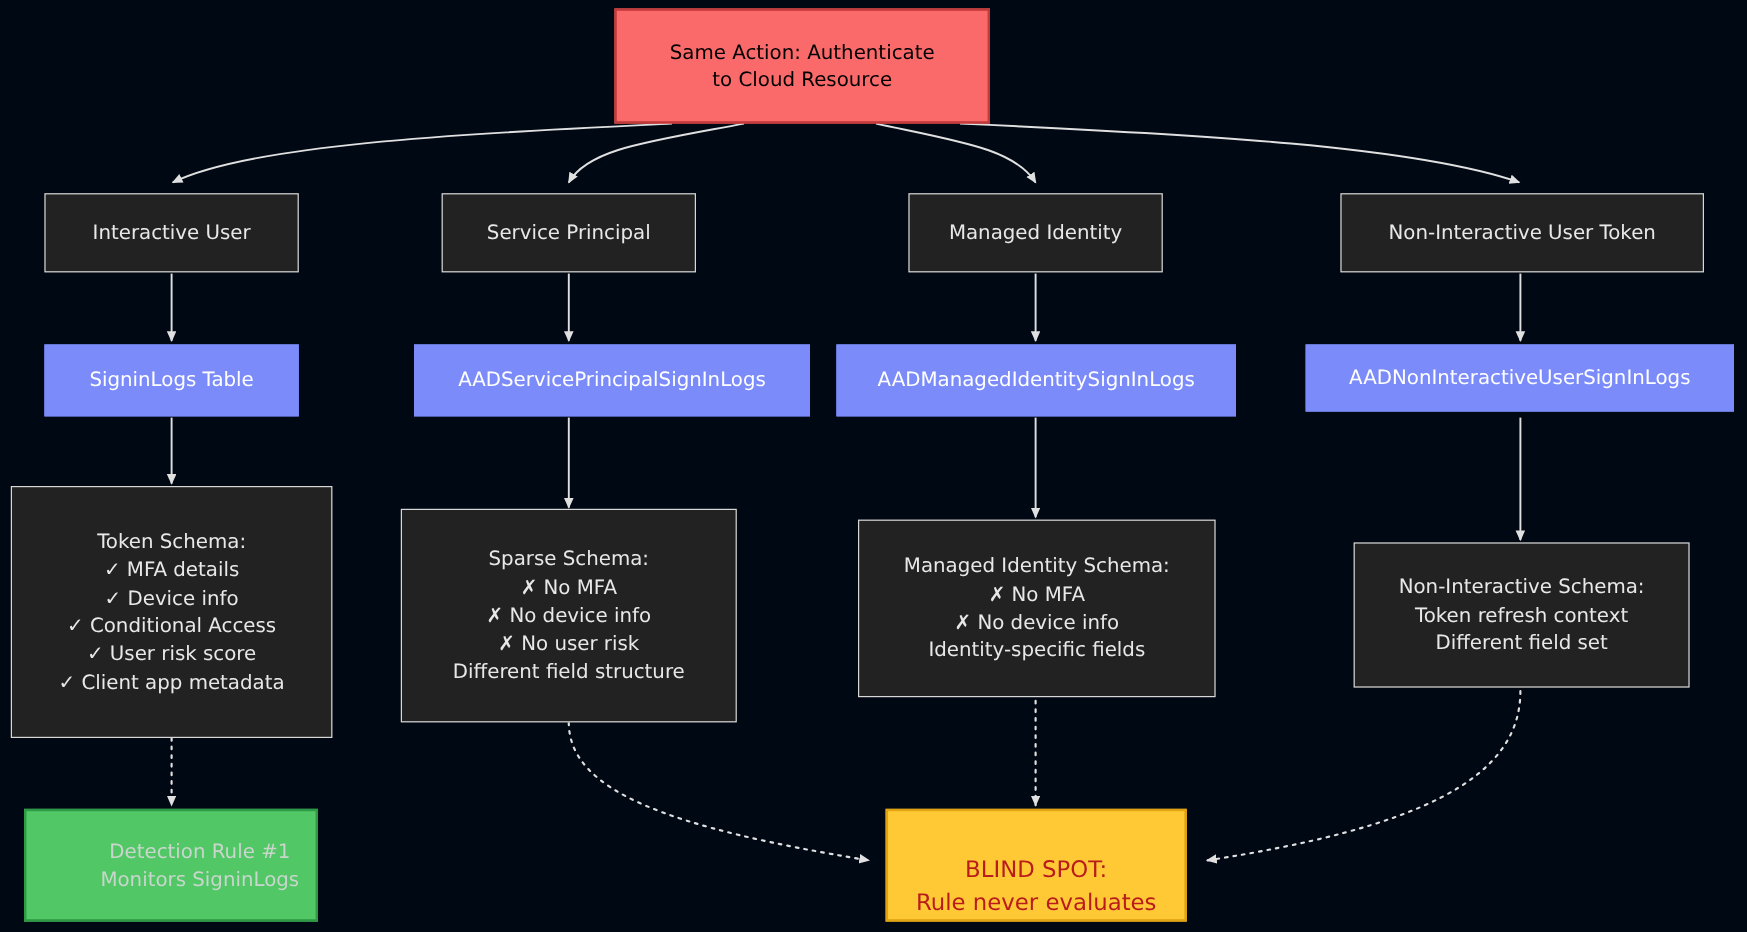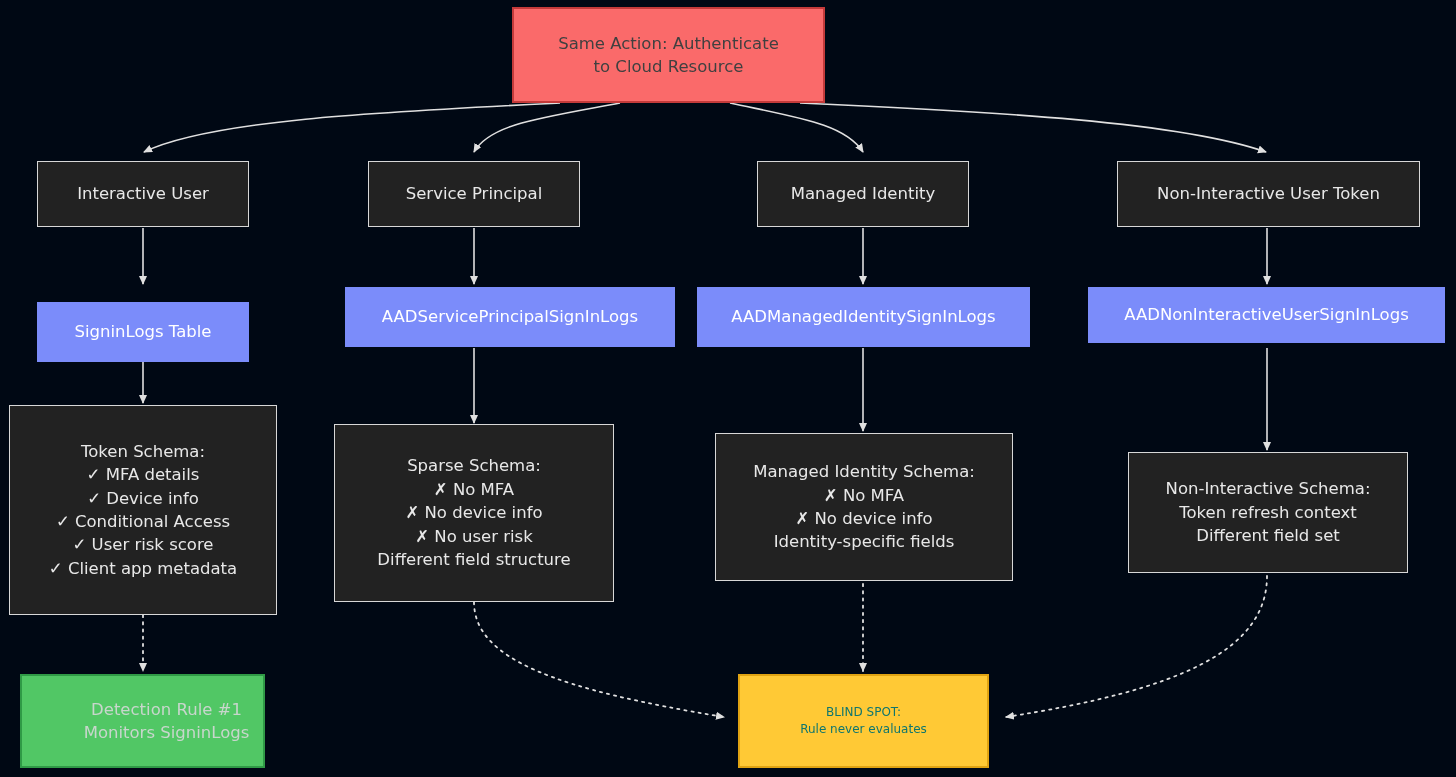--- a/index.html
+++ b/index.html
@@ -32,21 +32,21 @@
     flex-direction: column;
     align-items: center;
     justify-content: center;
     text-align: center;
     line-height: 1.42;
     white-space: pre;
   }
   .node-root {
     background: #fa6a6a;
     border: 2px solid #c43a3a;
-    color: #404040;
+    color: #000000;
     font-size: 16.5px;
     text-align: right;
   }
   .node-actor {
     background: #222222;
     border: 1px solid #d8d8d8;
     color: #e8e8e8;
     font-size: 16.5px;
   }
   .node-table {
@@ -63,22 +63,23 @@
   }
   .node-rule {
     background: #51c765;
     border: 2px solid #2f9a46;
     color: #c8d6cc;
     font-size: 16.5px;
   }
   .node-blind {
     background: #ffc935;
     border: 2px solid #e0a312;
-    color: #0f766e;
-    font-size: 12px;
+    color: #b91c1c;
+    font-size: 19px;
+    justify-content: flex-end;
   }
   .node .line {
     display: block;
   }
 </style>
 </head>
 <body>
 
 <div id="stage">
 
@@ -129,21 +130,21 @@
   <div class="node node-actor" style="left:37px; top:161px; width:212px; height:66px;">
     <span class="line">Interactive User</span>
   </div>
   <div class="node node-actor" style="left:757px; top:161px; width:212px; height:66px;">
     <span class="line">Managed Identity</span>
   </div>
   <div class="node node-actor" style="left:1117px; top:161px; width:303px; height:66px;">
     <span class="line">Non-Interactive User Token</span>
   </div>
 
-  <div class="node node-table" style="left:37px; top:287px; width:212px; height:60px;margin-top:15px;">
+  <div class="node node-table" style="left:37px; top:287px; width:212px; height:60px;">
     <span class="line">SigninLogs Table</span>
   </div>
   <div class="node node-table" style="left:309px; top:287px; width:330px; height:60px;margin-left:36px;">
     <span class="line">AADServicePrincipalSignInLogs</span>
   </div>
   <div class="node node-table" style="left:697px; top:287px; width:333px; height:60px;">
     <span class="line">AADManagedIdentitySignInLogs</span>
   </div>
   <div class="node node-table" style="left:1088px; top:287px; width:357px; height:56px;">
     <span class="line">AADNonInteractiveUserSignInLogs</span>

